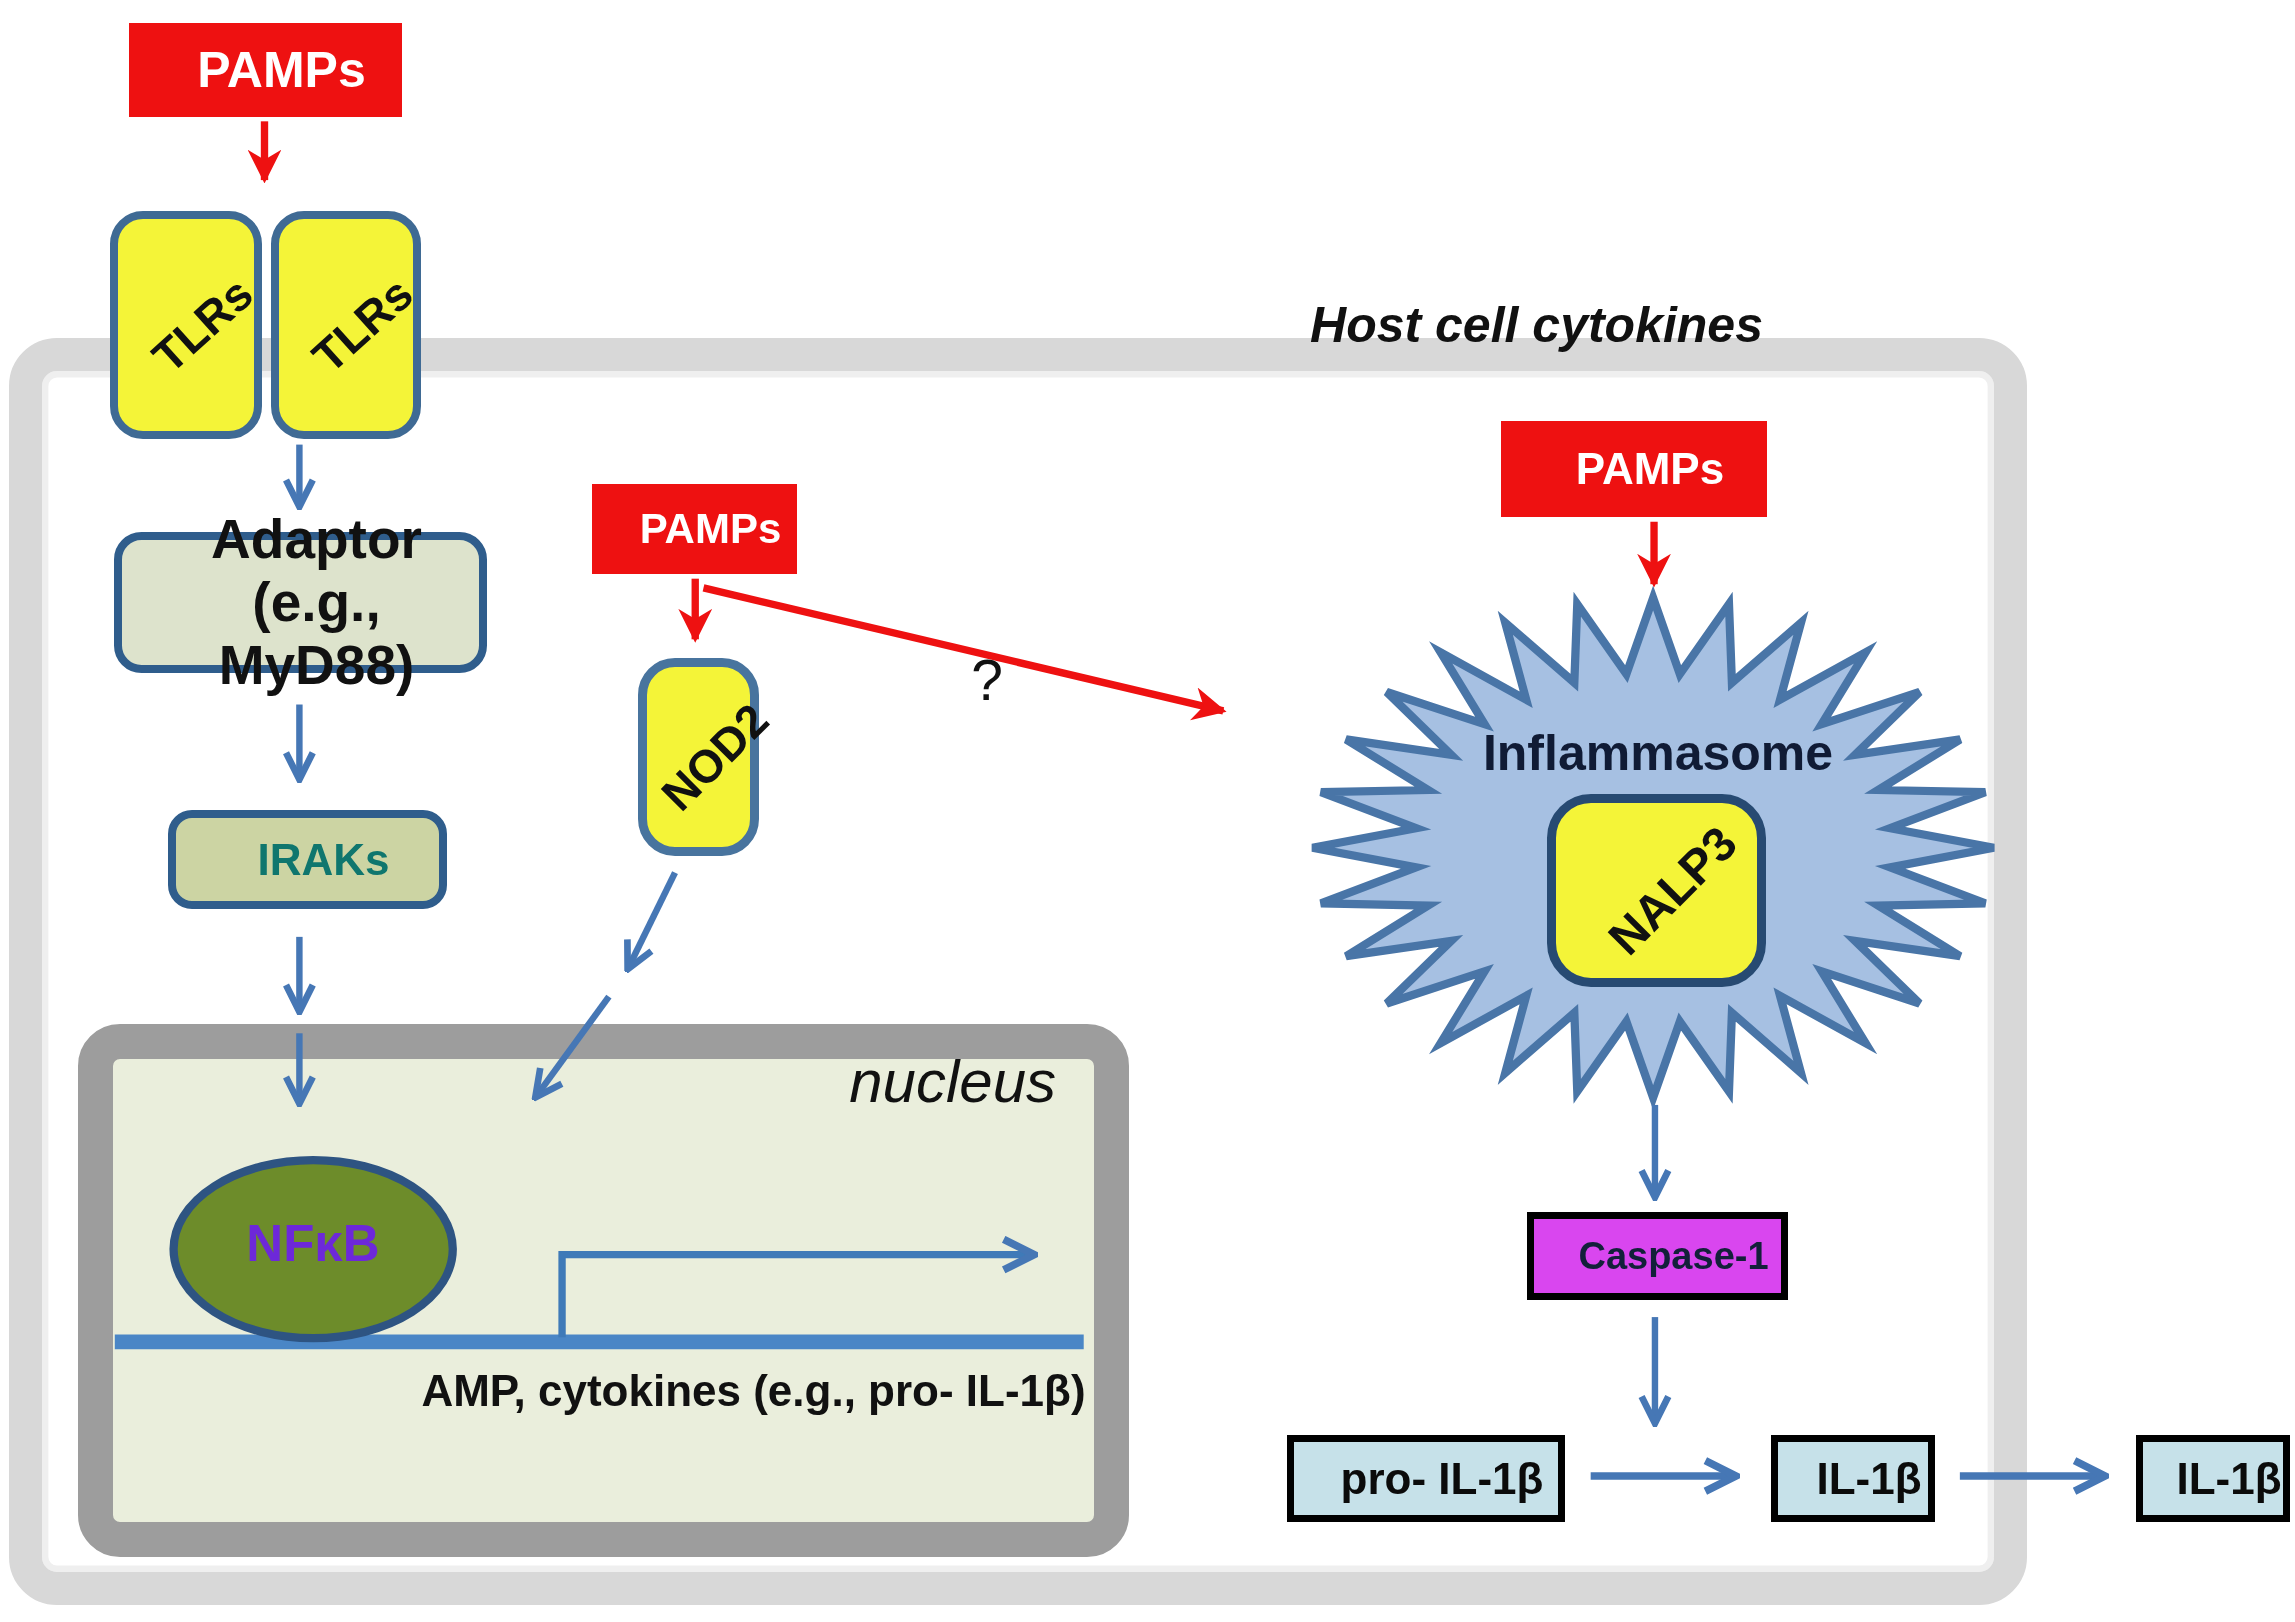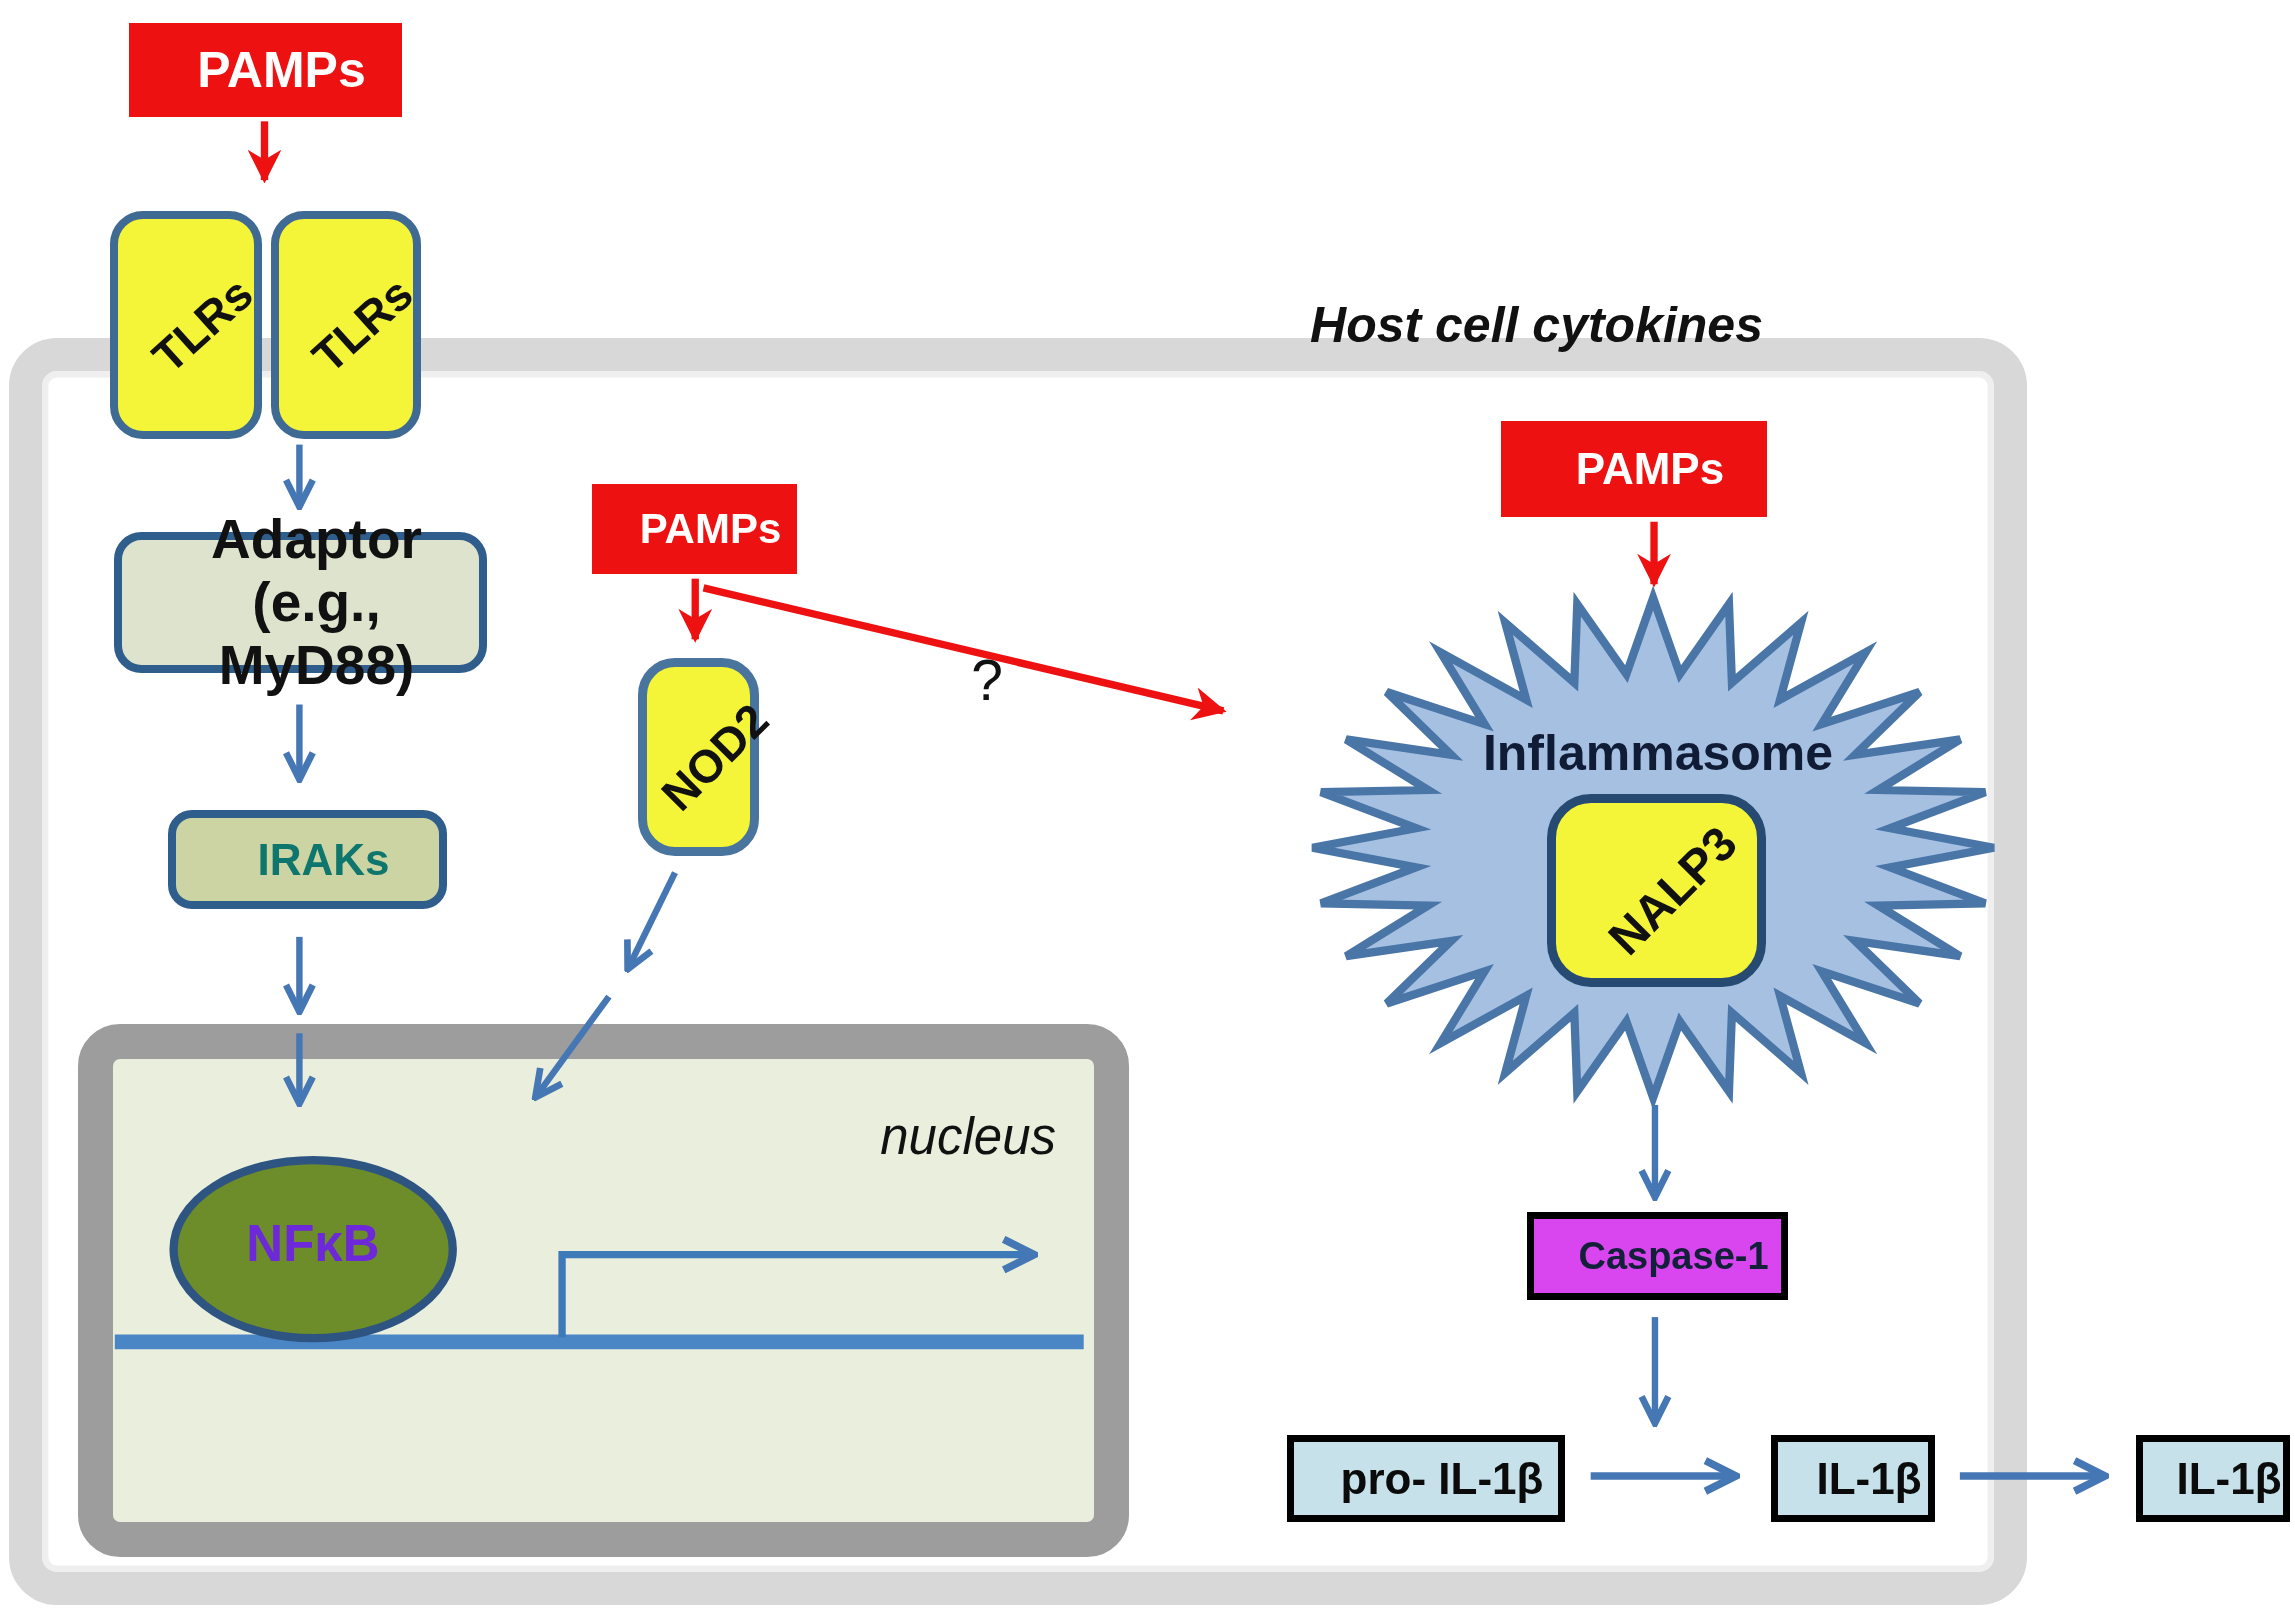--- a/index.html
+++ b/index.html
@@ -47,22 +47,22 @@
            border:7.3px solid #000000;color:#13203a;font-weight:bold;font-size:38px;}
   .il-box{background:#c6e1e9;border:7.3px solid #000000;color:#0b0b0b;
           font-weight:bold;font-size:44px;align-items:center;}
   .pro-il{left:1287px;top:1435px;width:278px;height:87px;}
   .il-mid{left:1771px;top:1435px;width:164px;height:87px;}
   .il-out{left:2136px;top:1435px;width:154px;height:87px;}
   
   .lab{position:absolute;z-index:4;color:#111111;}
   .host-label{left:1212px;top:296px;width:551px;text-align:right;
               font-style:italic;font-weight:600;font-size:50px;}
-  .nucleus-label{left:781px;top:1107px;width:275px;text-align:right;
-                 font-style:italic;font-weight:500;font-size:51px;}
+  .nucleus-label{left:781px;top:1047px;width:275px;text-align:right;
+                 font-style:italic;font-weight:500;font-size:60px;}
   .nfkb-label{left:198px;top:1214px;width:230px;text-align:center;
               color:#6d28d9;font-weight:bold;font-size:51px;}
   .amp-label{left:386px;top:1366px;width:735px;text-align:center;
              font-weight:bold;font-size:44px;}
   .inflammasome-label{left:1433px;top:724px;width:450px;text-align:center;
              color:#101b35;font-weight:bold;font-size:50px;}
   .qmark{left:955px;top:647px;width:64px;text-align:center;font-size:57px;font-weight:500;}
   
   #overlay{position:absolute;left:0;top:0;z-index:3;pointer-events:none;}
 </style>
@@ -157,16 +157,17 @@
   <div class="node il-box il-mid">
     <span>IL-1β</span>
   </div>
   <div class="node il-box il-out">
     <span>IL-1β</span>
   </div>
 
   <div class="lab host-label">Host cell cytokines</div>
   <div class="lab nucleus-label">nucleus</div>
   <div class="lab nfkb-label">NFκB</div>
+  <div class="lab amp-label">AMP, cytokines (e.g., pro- IL-1β)</div>
   <div class="lab qmark">?</div>
 
 </div>
 
 
 </body></html>

